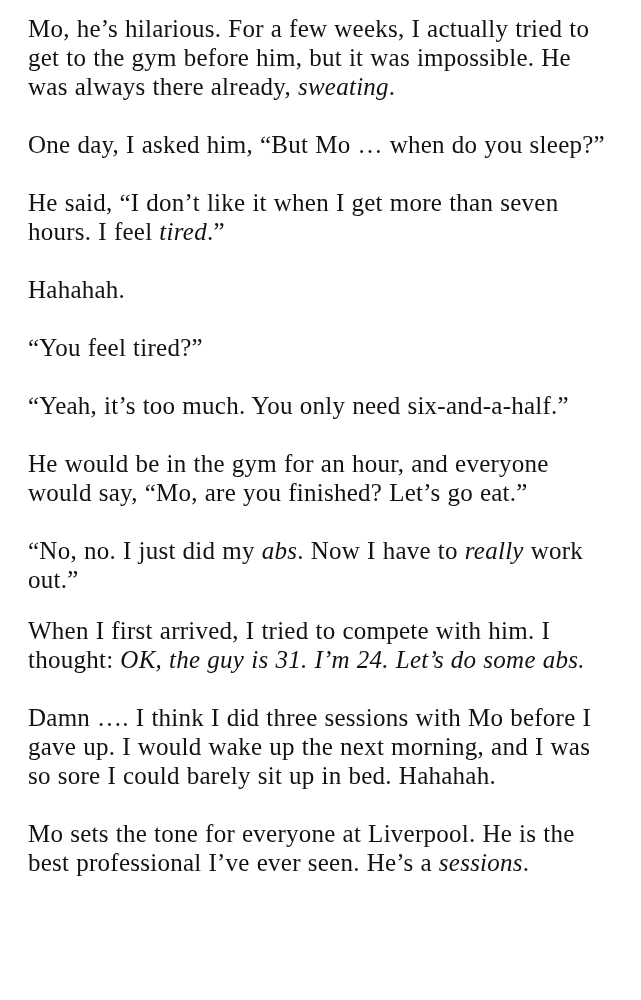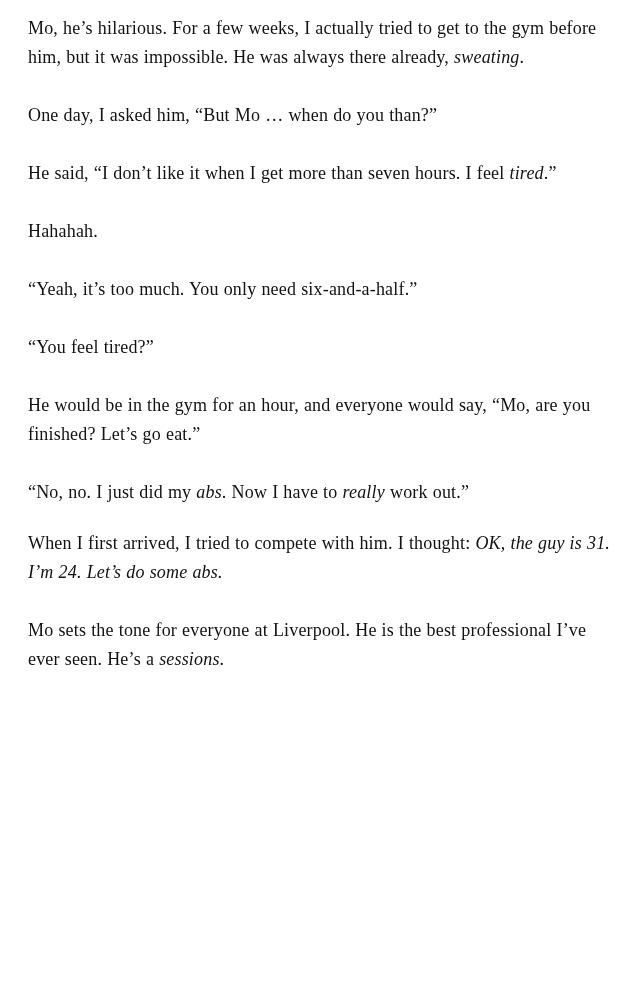--- a/index.html
+++ b/index.html
@@ -15,43 +15,44 @@
     color: #121212;
   }
   .page {
     box-sizing: border-box;
     width: 641px;
     height: 1000px;
     padding: 14px 30px 0 28px;
     background: #ffffff;
   }
   .para {
-    font-size: 18px;
+    font-size: 25px;
     line-height: 29px;
     margin: 0 0 29px 0;
     text-align: left;
     letter-spacing: 0.01em;
     word-spacing: 0.02em;
   }
   .para.tight {
     margin-bottom: 22px;
   }
   .para em, .para i {
     font-style: italic;
   }
 </style>
 </head>
 <body>
 
 <div class="page">
   <div id="paragraphs">
       <div class="para"><span>Mo, he’s hilarious. For a few weeks, I actually tried to get to the gym before him, but it was impossible. He was always there already, </span><em>sweating</em><span>.</span></div>
-      <div class="para"><span>One day, I asked him, “But Mo … when do you than?”</span></div>
+      <div class="para"><span>One day, I asked him, “But Mo … when do you sleep?”</span></div>
       <div class="para"><span>He said, “I don’t like it when I get more than seven hours. I feel </span><em>tired</em><span>.”</span></div>
       <div class="para"><span>Hahahah.</span></div>
+      <div class="para"><span>“You feel tired?”</span></div>
       <div class="para"><span>“Yeah, it’s too much. You only need six-and-a-half.”</span></div>
-      <div class="para"><span>“You feel tired?”</span></div>
       <div class="para"><span>He would be in the gym for an hour, and everyone would say, “Mo, are you finished? Let’s go eat.”</span></div>
       <div class="para tight"><span>“No, no. I just did my </span><em>abs</em><span>. Now I have to </span><em>really</em><span> work out.”</span></div>
       <div class="para"><span>When I first arrived, I tried to compete with him. I thought: </span><em>OK, the guy is 31. I’m 24. Let’s do some abs.</em></div>
+      <div class="para"><span>Damn …. I think I did three sessions with Mo before I gave up. I would wake up the next morning, and I was so sore I could barely sit up in bed. Hahahah.</span></div>
       <div class="para"><span>Mo sets the tone for everyone at Liverpool. He is the best professional I’ve ever seen. He’s a </span><em>sessions</em><span>.</span></div>
     </div>
 </div>
 
 </body></html>

